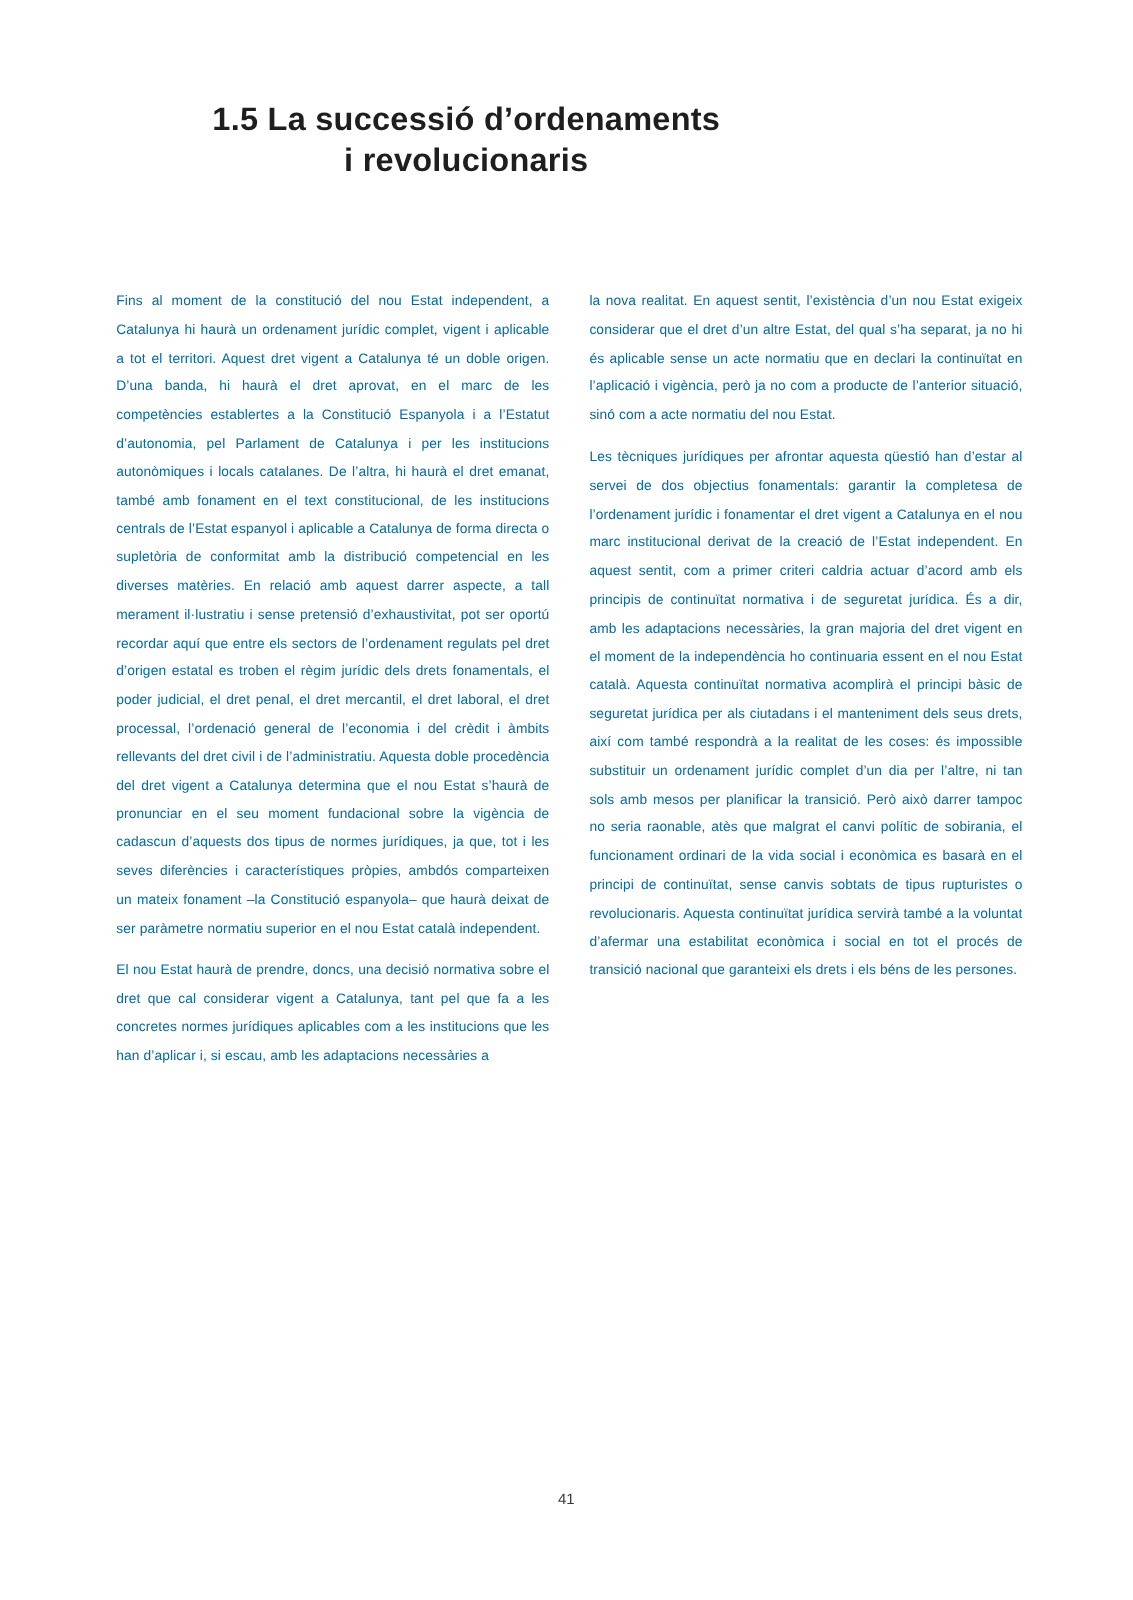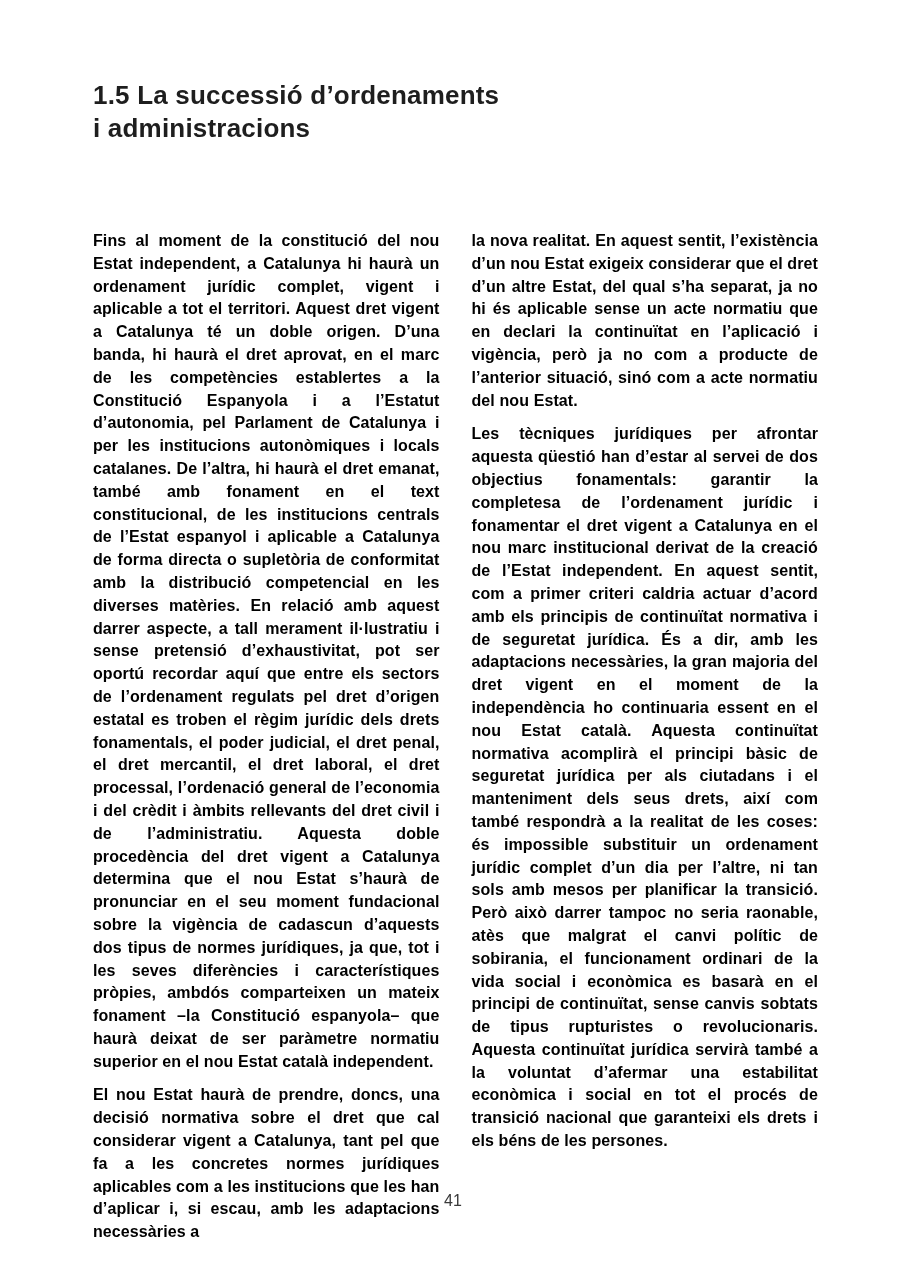--- a/index.html
+++ b/index.html
@@ -17,63 +17,63 @@
   .heading {
     position: absolute;
     left: 93px;
     top: 79px;
     width: 560px;
     font-size: 26px;
     line-height: 33px;
     font-weight: bold;
     color: #1e1e1e;
     letter-spacing: 0.2px;
+    text-align: center;
   }
   .heading .hline { display: block; }
   .columns {
     position: absolute;
     left: 93px;
     top: 230px;
     width: 725px;
     display: flex;
     gap: 32px;
   }
   .col {
     flex: 1 1 0;
   }
   .col p {
-    font-size: 16px;
+    font-size: 11px;
     line-height: 22.8px;
     letter-spacing: 0.1px;
-    color: #000000;
+    color: #0369a1;
     text-align: justify;
     margin: 0 0 11px 0;
     -webkit-hyphens: auto;
     hyphens: auto;
-    font-weight: bold;
   }
   .col p:last-child { margin-bottom: 12px; }
   .page-number {
     position: absolute;
     left: 0;
     top: 1192px;
     width: 100%;
     text-align: center;
-    font-size: 16px;
+    font-size: 12px;
     color: #3a3a3a;
   }
 </style>
 </head>
 <body>
 
 <div class="page">
 
   <h1 class="heading">
     <span class="hline">1.5  La successió d’ordenaments</span>
-    <span class="hline">i administracions</span>
+    <span class="hline">i revolucionaris</span>
   </h1>
 
   <div class="columns">
 
     <div class="col">
       <p>Fins al moment de la constitució del nou Estat independent, a Catalunya hi haurà un ordenament jurídic complet, vigent i aplicable a tot el territori. Aquest dret vigent a Catalunya té un doble origen. D’una banda, hi haurà el dret aprovat, en el marc de les competències establertes a la Constitució Espanyola i a l’Estatut d’autonomia, pel Parlament de Catalunya i per les institucions autonòmiques i locals catalanes. De l’altra, hi haurà el dret emanat, també amb fonament en el text constitucional, de les institucions centrals de l’Estat espanyol i aplicable a Catalunya de forma directa o supletòria de conformitat amb la distribució competencial en les diverses matèries. En relació amb aquest darrer aspecte, a tall merament il·lustratiu i sense pretensió d’exhaustivitat, pot ser oportú recordar aquí que entre els sectors de l’ordenament regulats pel dret d’origen estatal es troben el règim jurídic dels drets fonamentals, el poder judicial, el dret penal, el dret mercantil, el dret laboral, el dret processal, l’ordenació general de l’economia i del crèdit i àmbits rellevants del dret civil i de l’administratiu. Aquesta doble procedència del dret vigent a Catalunya determina que el nou Estat s’haurà de pronunciar en el seu moment fundacional sobre la vigència de cadascun d’aquests dos tipus de normes jurídiques, ja que, tot i les seves diferències i característiques pròpies, ambdós comparteixen un mateix fonament –la Constitució espanyola– que haurà deixat de ser paràmetre normatiu superior en el nou Estat català independent.</p>
       <p>El nou Estat haurà de prendre, doncs, una decisió normativa sobre el dret que cal considerar vigent a Catalunya, tant pel que fa a les concretes normes jurídiques aplicables com a les institucions que les han d’aplicar i, si escau, amb les adaptacions necessàries a</p>
     </div>
 
     <div class="col">

